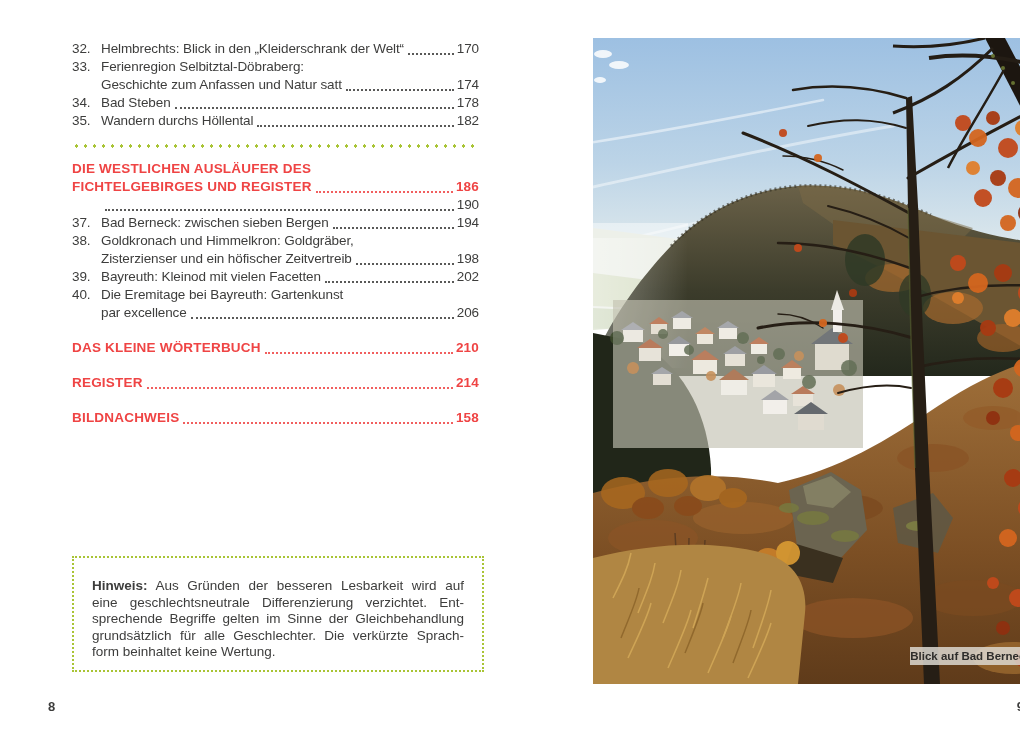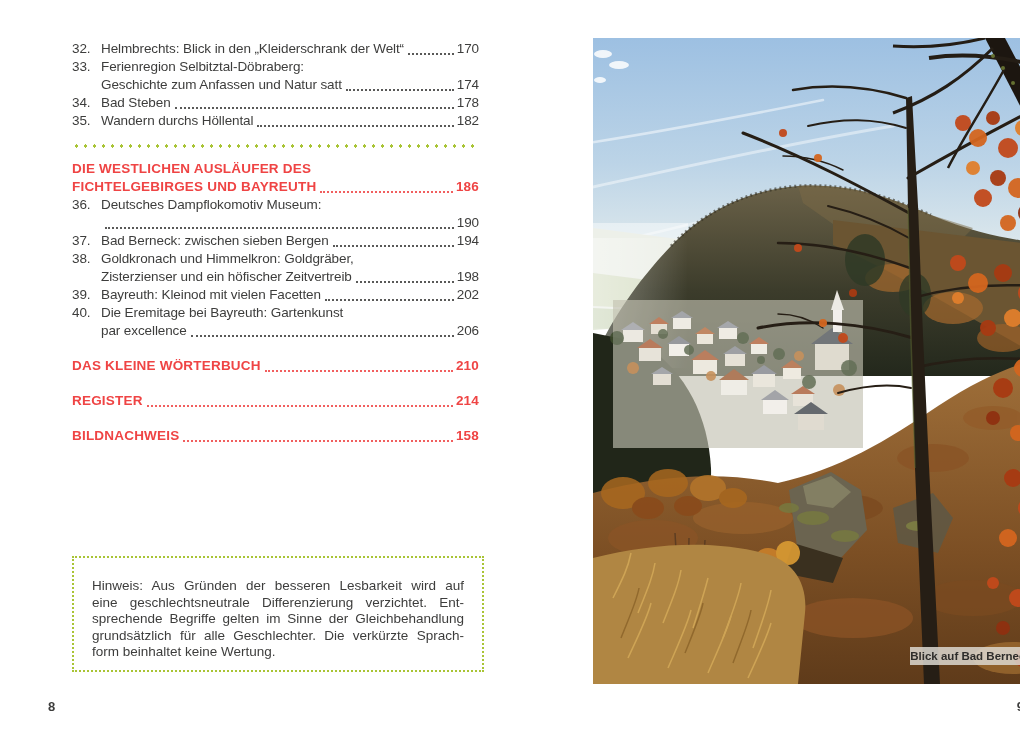--- a/index.html
+++ b/index.html
@@ -24,21 +24,21 @@
 
   .hdr { color:#ef4444; font-weight:bold; letter-spacing:0.2px; }
   .backmatter-row { margin-top:17px; }
 
   
   .hint { position:absolute; left:46px; top:556px; width:412px; height:116px;
           border:2px dotted #a9c435; padding:20px 18px 10px 18px;
           color:#3d3d3c; font-size:13.5px; line-height:16.5px; }
   .hint-line { text-align:justify; text-align-last:justify; white-space:normal; }
   .hint-line.last { text-align-last:left; }
-  .hint b { font-weight:normal; }
+  .hint b { font-weight:bold; }
 
   
   .pageno { position:absolute; top:699px; font-size:13px; font-weight:bold; color:#3d3d3c; }
   .pageno.left { left:22px; }
   .pageno.right { right:22px; }
 
   
   .photo { position:absolute; left:567px; top:38px; width:453px; height:646px; }
   .photo svg { display:block; width:453px; height:646px; }
   .caption-text { font-size:11.5px; font-weight:bold; fill:#2e2d2b;
@@ -79,29 +79,25 @@
       <span class="leader"></span>
       <span class="pagecol">182</span>
     </div>
 
     <div class="divider"></div>
 
     <div class="row hdr">
       <span class="title">DIE WESTLICHEN AUSLÄUFER DES</span>
     </div>
     <div class="row hdr">
-      <span class="title">FICHTELGEBIRGES UND BAYREUTH</span>
+      <span class="title">FICHTELGEBIRGES UND REGISTER</span>
       <span class="leader"></span>
       <span class="pagecol">186</span>
     </div>
 
-    <div class="row">
-      <span class="num">36.</span>
-      <span class="title">Deutsches Dampflokomotiv Museum:</span>
-    </div>
     <div class="row">
       <span class="num"></span>
       <span class="leader"></span>
       <span class="pagecol">190</span>
     </div>
     <div class="row">
       <span class="num">37.</span>
       <span class="title">Bad Berneck: zwischen sieben Bergen</span>
       <span class="leader"></span>
       <span class="pagecol">194</span>

